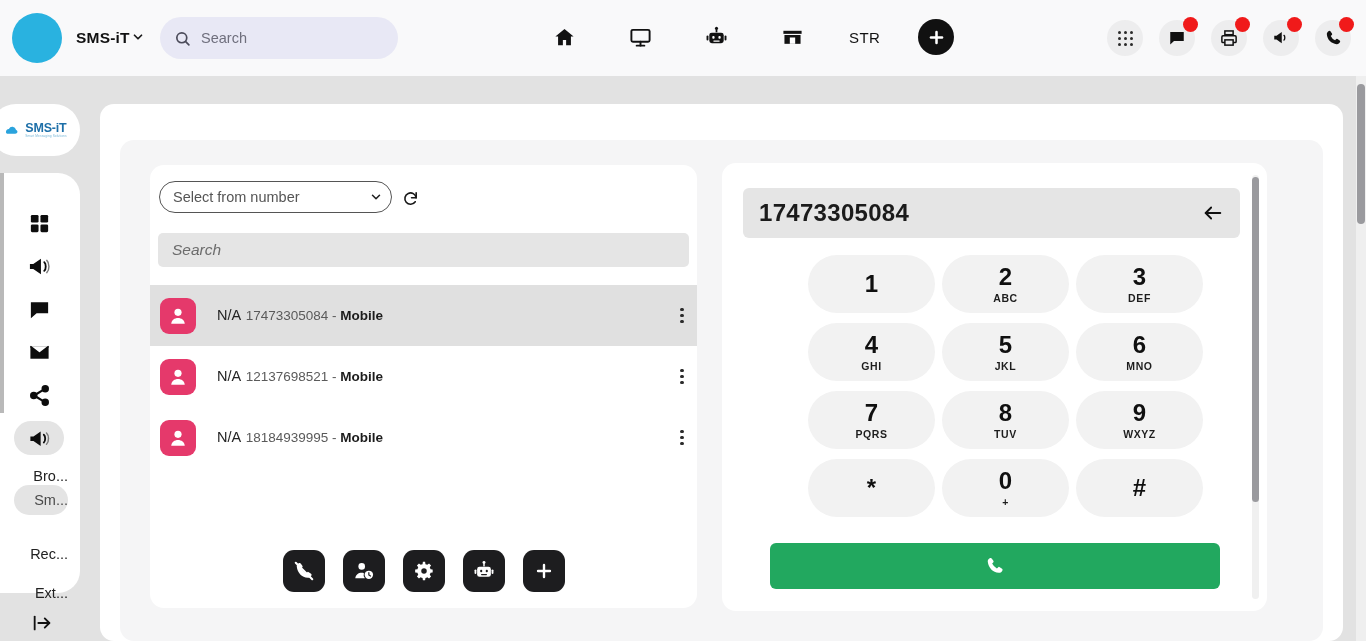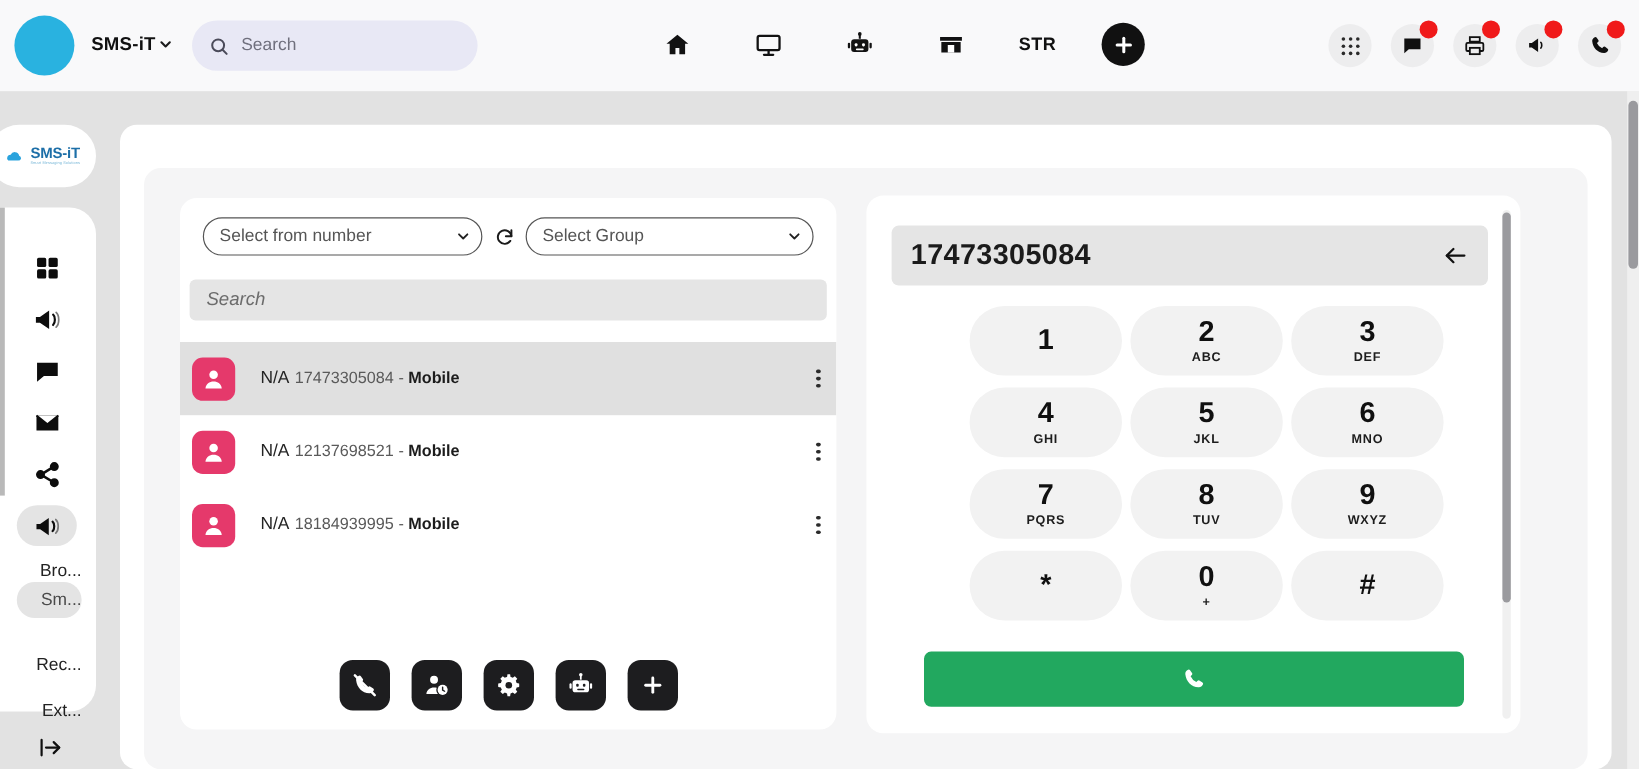--- a/index.html
+++ b/index.html
@@ -50,21 +50,21 @@
   .nav-center {
     position: absolute; left: 545px; top: 16px;
     display: flex; align-items: center; gap: 38px;
   }
   .nav-ico {
     width: 38px; height: 42px;
     display: flex; align-items: center; justify-content: center;
     color: #121212; cursor: pointer;
   }
   .nav-ico svg { width: 23px; height: 23px; }
-  .nav-str { font-size: 15px; font-weight: bold; color: #111; letter-spacing: .4px; }
+  .nav-str { font-size: 15px; font-weight: normal; color: #111; letter-spacing: .4px; }
   .nav-plus {
     width: 36px; height: 36px; border-radius: 50%;
     background: #111; color: #fff;
     display: flex; align-items: center; justify-content: center;
     cursor: pointer;
   }
   .nav-plus svg { width: 19px; height: 19px; }
 
   .nav-right {
     position: absolute; right: 15px; top: 20px;
@@ -155,22 +155,22 @@
 
   
   .contacts {
     position: absolute; left: 150px; top: 165px;
     width: 547px; height: 443px;
     background: #fff; border-radius: 14px;
     z-index: 7;
     overflow: hidden;
   }
   .ctl-row {
-    position: absolute; left: 19px; top: 16px;
-    display: flex; align-items: center; gap: 0;
+    position: absolute; left: 9px; top: 16px;
+    display: flex; align-items: flex-end; gap: 0;
   }
   .sel {
     appearance: none; -webkit-appearance: none;
     font-family: "Liberation Sans", sans-serif;
     font-size: 14.5px; color: #555;
     background: #fff;
     border: 1px solid #555; border-radius: 18px;
     height: 32px; padding: 0 26px 0 13px;
     outline: none; cursor: pointer;
   }
@@ -496,28 +496,20 @@
       <svg viewBox="0 0 24 24" fill="none" stroke="currentColor" stroke-width="2.6" stroke-linecap="round" stroke-linejoin="round">
           <polyline points="6 9 12 15 18 9"></polyline>
         </svg>
     </span>
     <button class="refresh-btn">
       <svg viewBox="0 0 24 24" fill="none" stroke="currentColor" stroke-width="2.3" stroke-linecap="round" stroke-linejoin="round">
           <path d="M20 11a8 8 0 1 0-1.3 5.6"></path>
           <polyline points="20 4 20 11 13.5 11"></polyline>
         </svg>
     </button>
-    <span class="sel-wrap">
-      <select class="sel" style="width:240px">
-        <option>Select Group</option>
-      </select>
-      <svg viewBox="0 0 24 24" fill="none" stroke="currentColor" stroke-width="2.6" stroke-linecap="round" stroke-linejoin="round">
-          <polyline points="6 9 12 15 18 9"></polyline>
-        </svg>
-    </span>
   </div>
 
   <input class="search2" type="text" placeholder="Search" style="">
 
   <div class="clist">
     <div class="crow selected">
       <span class="avatar">
         <svg viewBox="0 0 24 24" fill="currentColor">
             <circle cx="12" cy="8" r="3.9"></circle>
             <path d="M4.6 20.5c.4-4 3.6-6.3 7.4-6.3s7 2.3 7.4 6.3z"></path>

